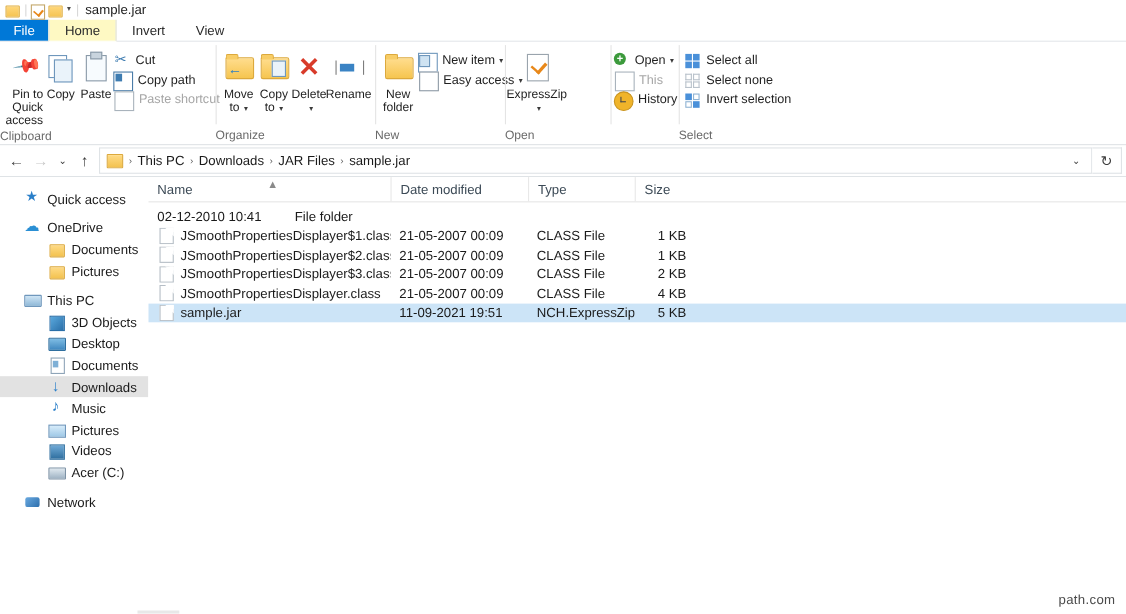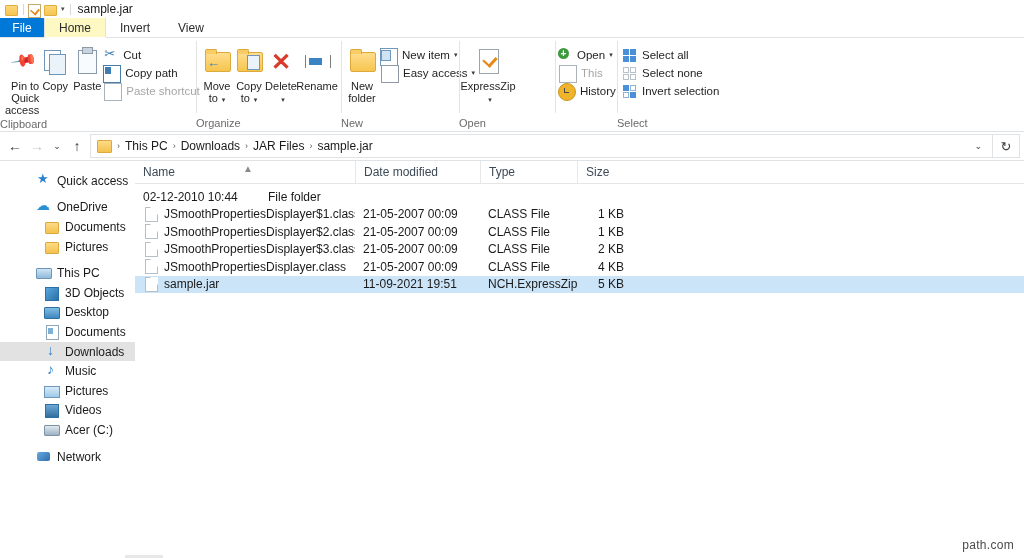--- a/index.html
+++ b/index.html
@@ -515,21 +515,21 @@
   .nav-item .nico {
     width: 16px;
     height: 16px;
     margin-right: 5px;
     position: relative;
     flex: none;
   }
   .nav-gap {
     height: 7px;
   }
-  .ind0 { padding-left: 36px; text-align: center; }
+  .ind0 { padding-left: 22px; text-align: center; }
   .ind1 { padding-left: 44px; }
 
   .ni-star::before {
     content: "\2605";
     position: absolute;
     left: 1px;
     top: -2px;
     font-size: 13px;
     color: #2a7fc9;
   }
@@ -1082,21 +1082,21 @@
         <span>Name</span>
         <span class="sortarrow">▲</span>
       </div>
       <div class="ch" style="width:125px">Date modified</div>
       <div class="ch" style="width:97px">Type</div>
       <div class="ch" style="width:57px">Size</div>
     </div>
 
     <div class="rowlist">
       <div class="frow">
-        <div class="cdate" style="width:125px">02-12-2010 10:44</div>
+        <div class="cdate" style="width:125px">02-12-2010 10:41</div>
         <div class="ctype" style="width:97px">File folder</div>
         <div class="csize" style="width:57px"></div>
       </div>
 
       <div class="frow">
         <div class="cname" style="width:220px">
           <span class="fico file"></span>
           <span>JSmoothPropertiesDisplayer$1.class</span>
         </div>
         <div class="cdate" style="width:125px">21-05-2007 00:09</div>

